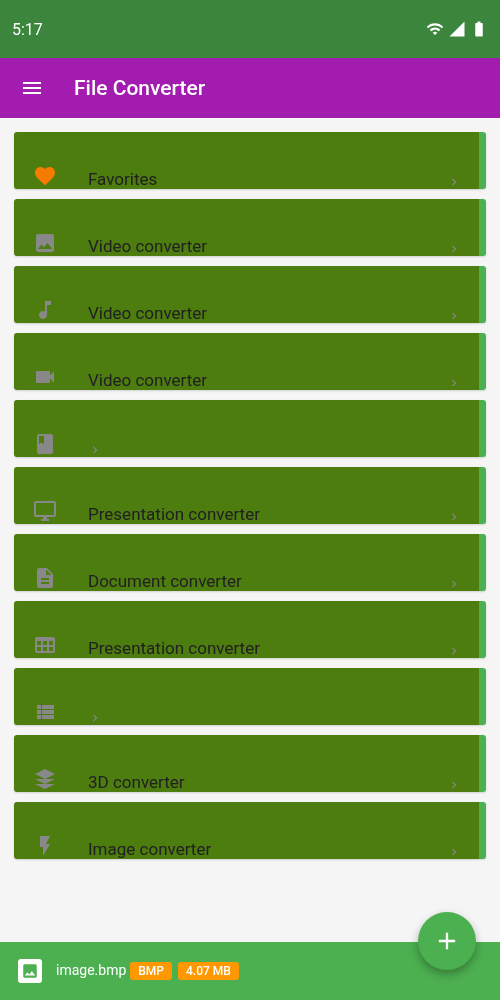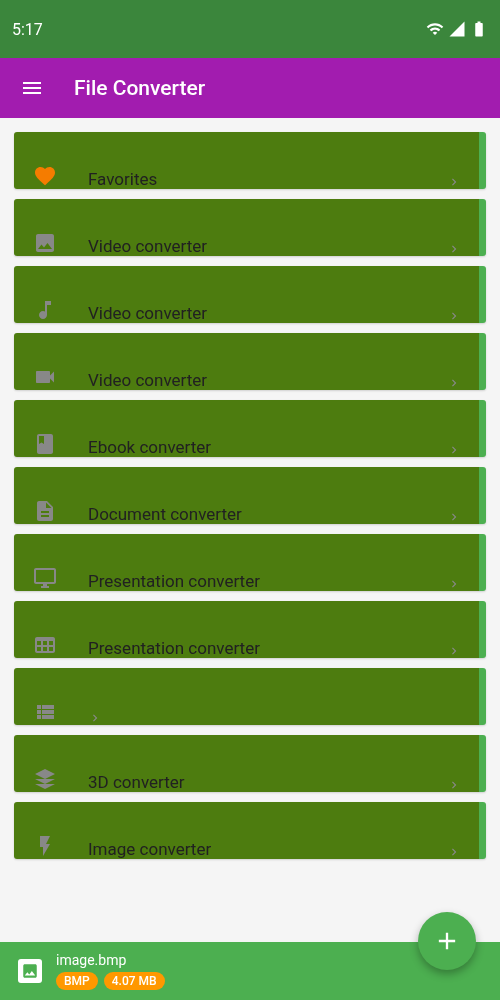--- a/index.html
+++ b/index.html
@@ -94,29 +94,29 @@
       width: 24px;
       height: 24px;
       background: white;
       border-radius: 3px;
       display: flex;
       align-items: center;
       justify-content: center;
       margin-right: 14px;
     }
     .file-icon-box svg { fill: #4caf50; width: 18px; height: 18px; }
-    .file-info { display: flex; flex-direction: column; gap: 4px; }
+    .file-info { display: flex; flex-direction: row; gap: 4px; }
     .file-name { color: white; font-size: 14px; }
     .badges { display: flex; gap: 6px; }
     .badge {
       background: #ff9800;
       color: white;
       font-size: 12px;
       padding: 2px 8px;
-      border-radius: 9px;
+      border-radius: 3px;
       font-weight: 500;
     }
     .fab {
       position: absolute;
       right: 24px;
       bottom: 30px;
       width: 58px;
       height: 58px;
       background: #4caf50;
       border-radius: 50%;
@@ -196,43 +196,42 @@
     <svg class="chevron-icon" viewBox="0 0 24 24">
         <path d="M8.59 16.59L13.17 12 8.59 7.41 10 6l6 6-6 6-1.41-1.41z"></path>
       </svg>
   </div>
     <div class="card">
     <span class="card-icon-wrap">
       <svg class="card-icon " width="24" height="24" viewBox="0 0 24 24">
           <path d="M18 2H6c-1.1 0-2 .9-2 2v16c0 1.1.9 2 2 2h12c1.1 0 2-.9 2-2V4c0-1.1-.9-2-2-2zM6 4h5v8l-2.5-1.5L6 12V4z"></path>
         </svg>
     </span>
-    <span class="card-label">Ebook converter</span>
+    <svg class="chevron-icon" viewBox="0 0 24 24">
+        <path d="M8.59 16.59L13.17 12 8.59 7.41 10 6l6 6-6 6-1.41-1.41z"></path>
+      </svg>
+  </div>
+    <div class="card">
+    <span class="card-icon-wrap">
+      <svg class="card-icon " width="24" height="24" viewBox="0 0 24 24">
+          <path d="M21 2H3c-1.1 0-2 .9-2 2v12c0 1.1.9 2 2 2h7v2H8v2h8v-2h-2v-2h7c1.1 0 2-.9 2-2V4c0-1.1-.9-2-2-2zm0 14H3V4h18v12z"></path>
+        </svg>
+    </span>
+    <span class="card-label">Presentation converter</span>
     <svg class="chevron-icon" viewBox="0 0 24 24">
         <path d="M8.59 16.59L13.17 12 8.59 7.41 10 6l6 6-6 6-1.41-1.41z"></path>
       </svg>
   </div>
     <div class="card">
     <span class="card-icon-wrap">
       <svg class="card-icon " width="24" height="24" viewBox="0 0 24 24">
           <path d="M14 2H6c-1.1 0-1.99.9-1.99 2L4 20c0 1.1.89 2 1.99 2H18c1.1 0 2-.9 2-2V8l-6-6zm2 16H8v-2h8v2zm0-4H8v-2h8v2zm-3-5V3.5L18.5 9H13z"></path>
         </svg>
     </span>
     <span class="card-label">Document converter</span>
-    <svg class="chevron-icon" viewBox="0 0 24 24">
-        <path d="M8.59 16.59L13.17 12 8.59 7.41 10 6l6 6-6 6-1.41-1.41z"></path>
-      </svg>
-  </div>
-    <div class="card">
-    <span class="card-icon-wrap">
-      <svg class="card-icon " width="24" height="24" viewBox="0 0 24 24">
-          <path d="M21 2H3c-1.1 0-2 .9-2 2v12c0 1.1.9 2 2 2h7v2H8v2h8v-2h-2v-2h7c1.1 0 2-.9 2-2V4c0-1.1-.9-2-2-2zm0 14H3V4h18v12z"></path>
-        </svg>
-    </span>
-    <span class="card-label">Presentation converter</span>
     <svg class="chevron-icon" viewBox="0 0 24 24">
         <path d="M8.59 16.59L13.17 12 8.59 7.41 10 6l6 6-6 6-1.41-1.41z"></path>
       </svg>
   </div>
     <div class="card">
     <span class="card-icon-wrap">
       <svg class="card-icon " width="24" height="24" viewBox="0 0 24 24">
           <path d="M20 4H4c-1.1 0-2 .9-2 2v12c0 1.1.9 2 2 2h16c1.1 0 2-.9 2-2V6c0-1.1-.9-2-2-2zM8 18H4v-4h4v4zm0-6H4V8h4v4zm6 6h-4v-4h4v4zm0-6h-4V8h4v4zm6 6h-4v-4h4v4zm0-6h-4V8h4v4z"></path>
         </svg>
     </span>

